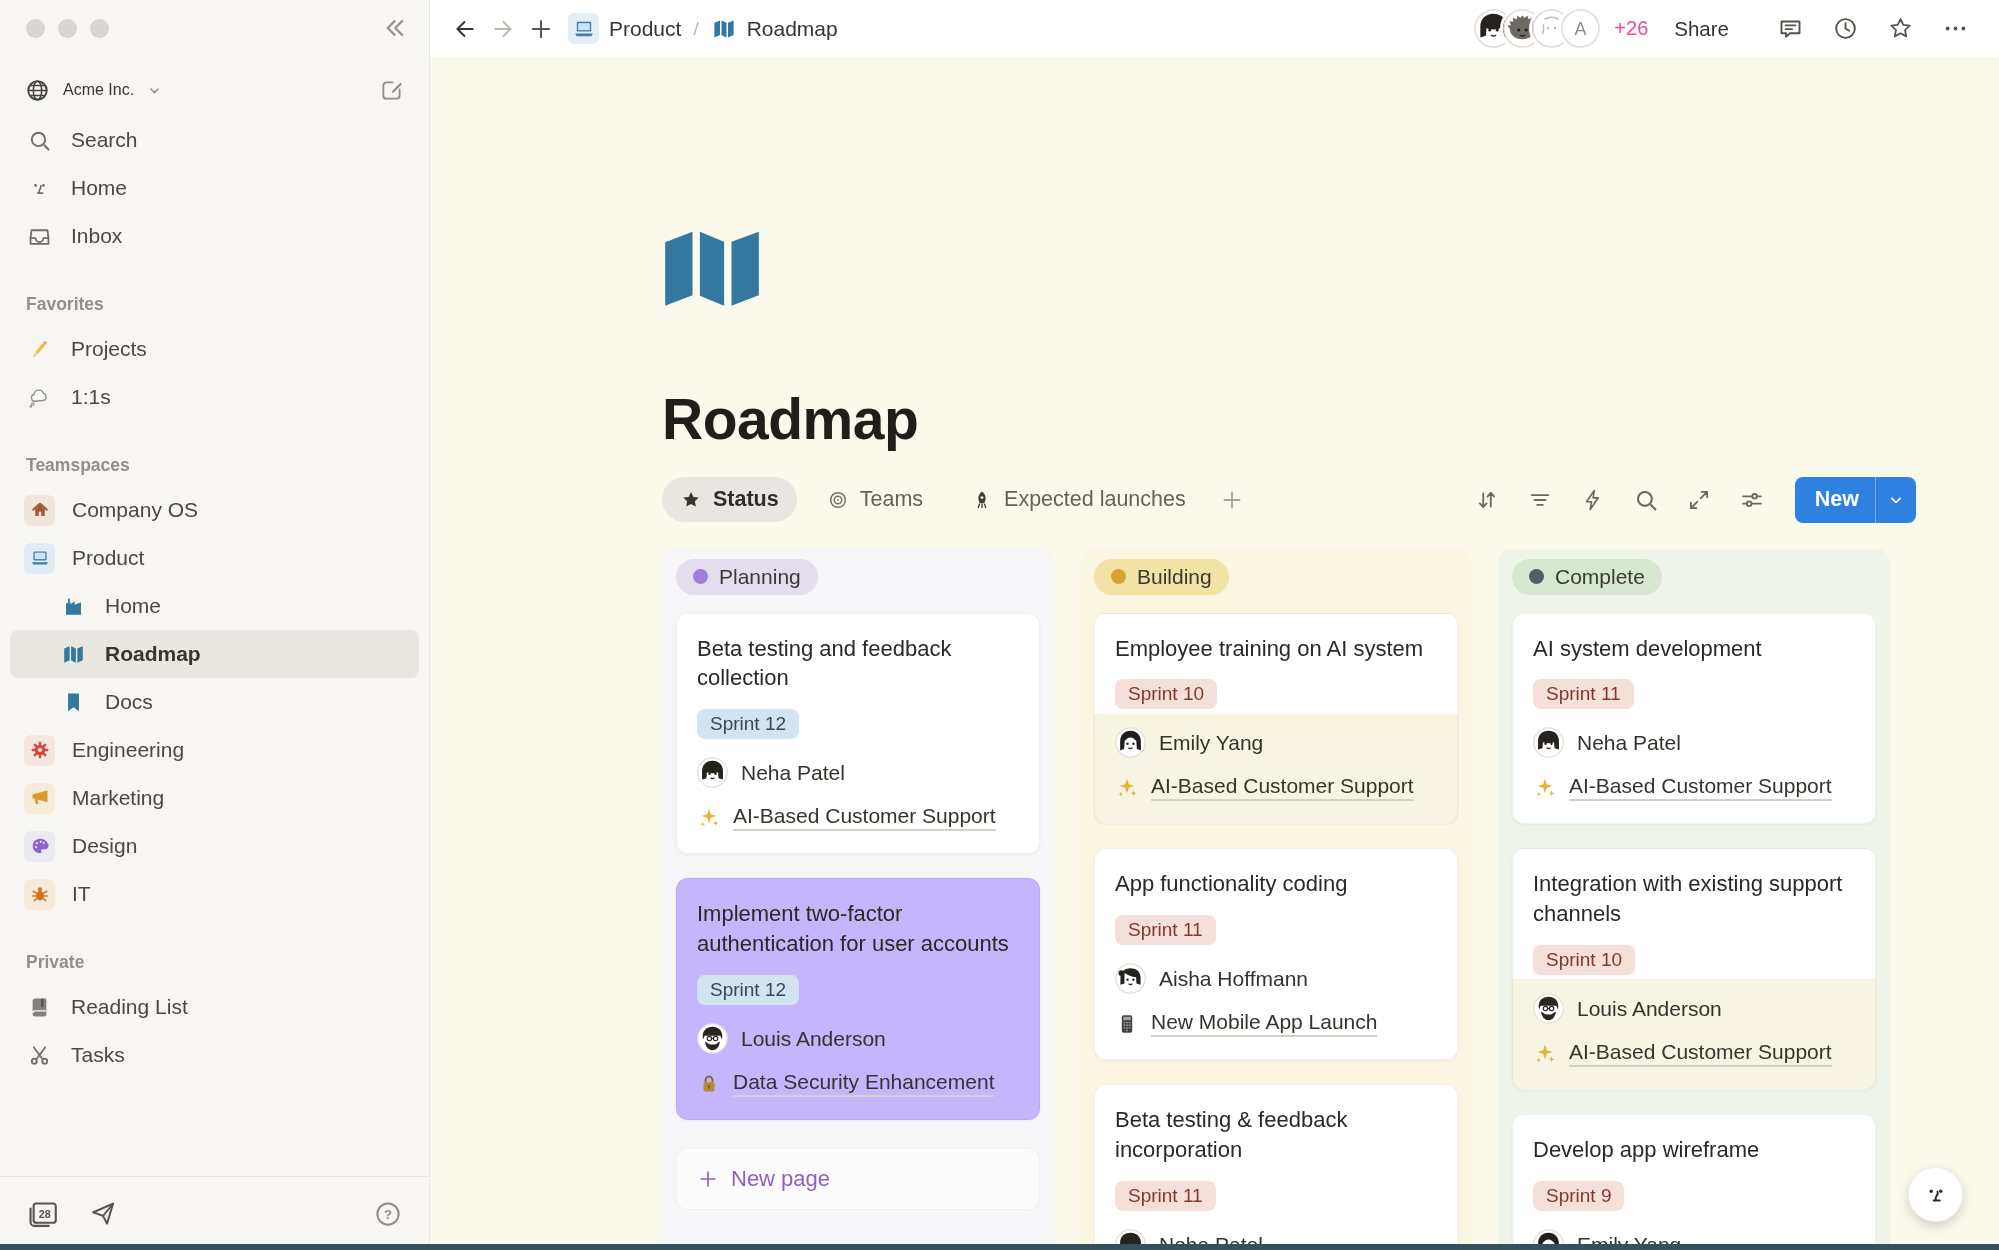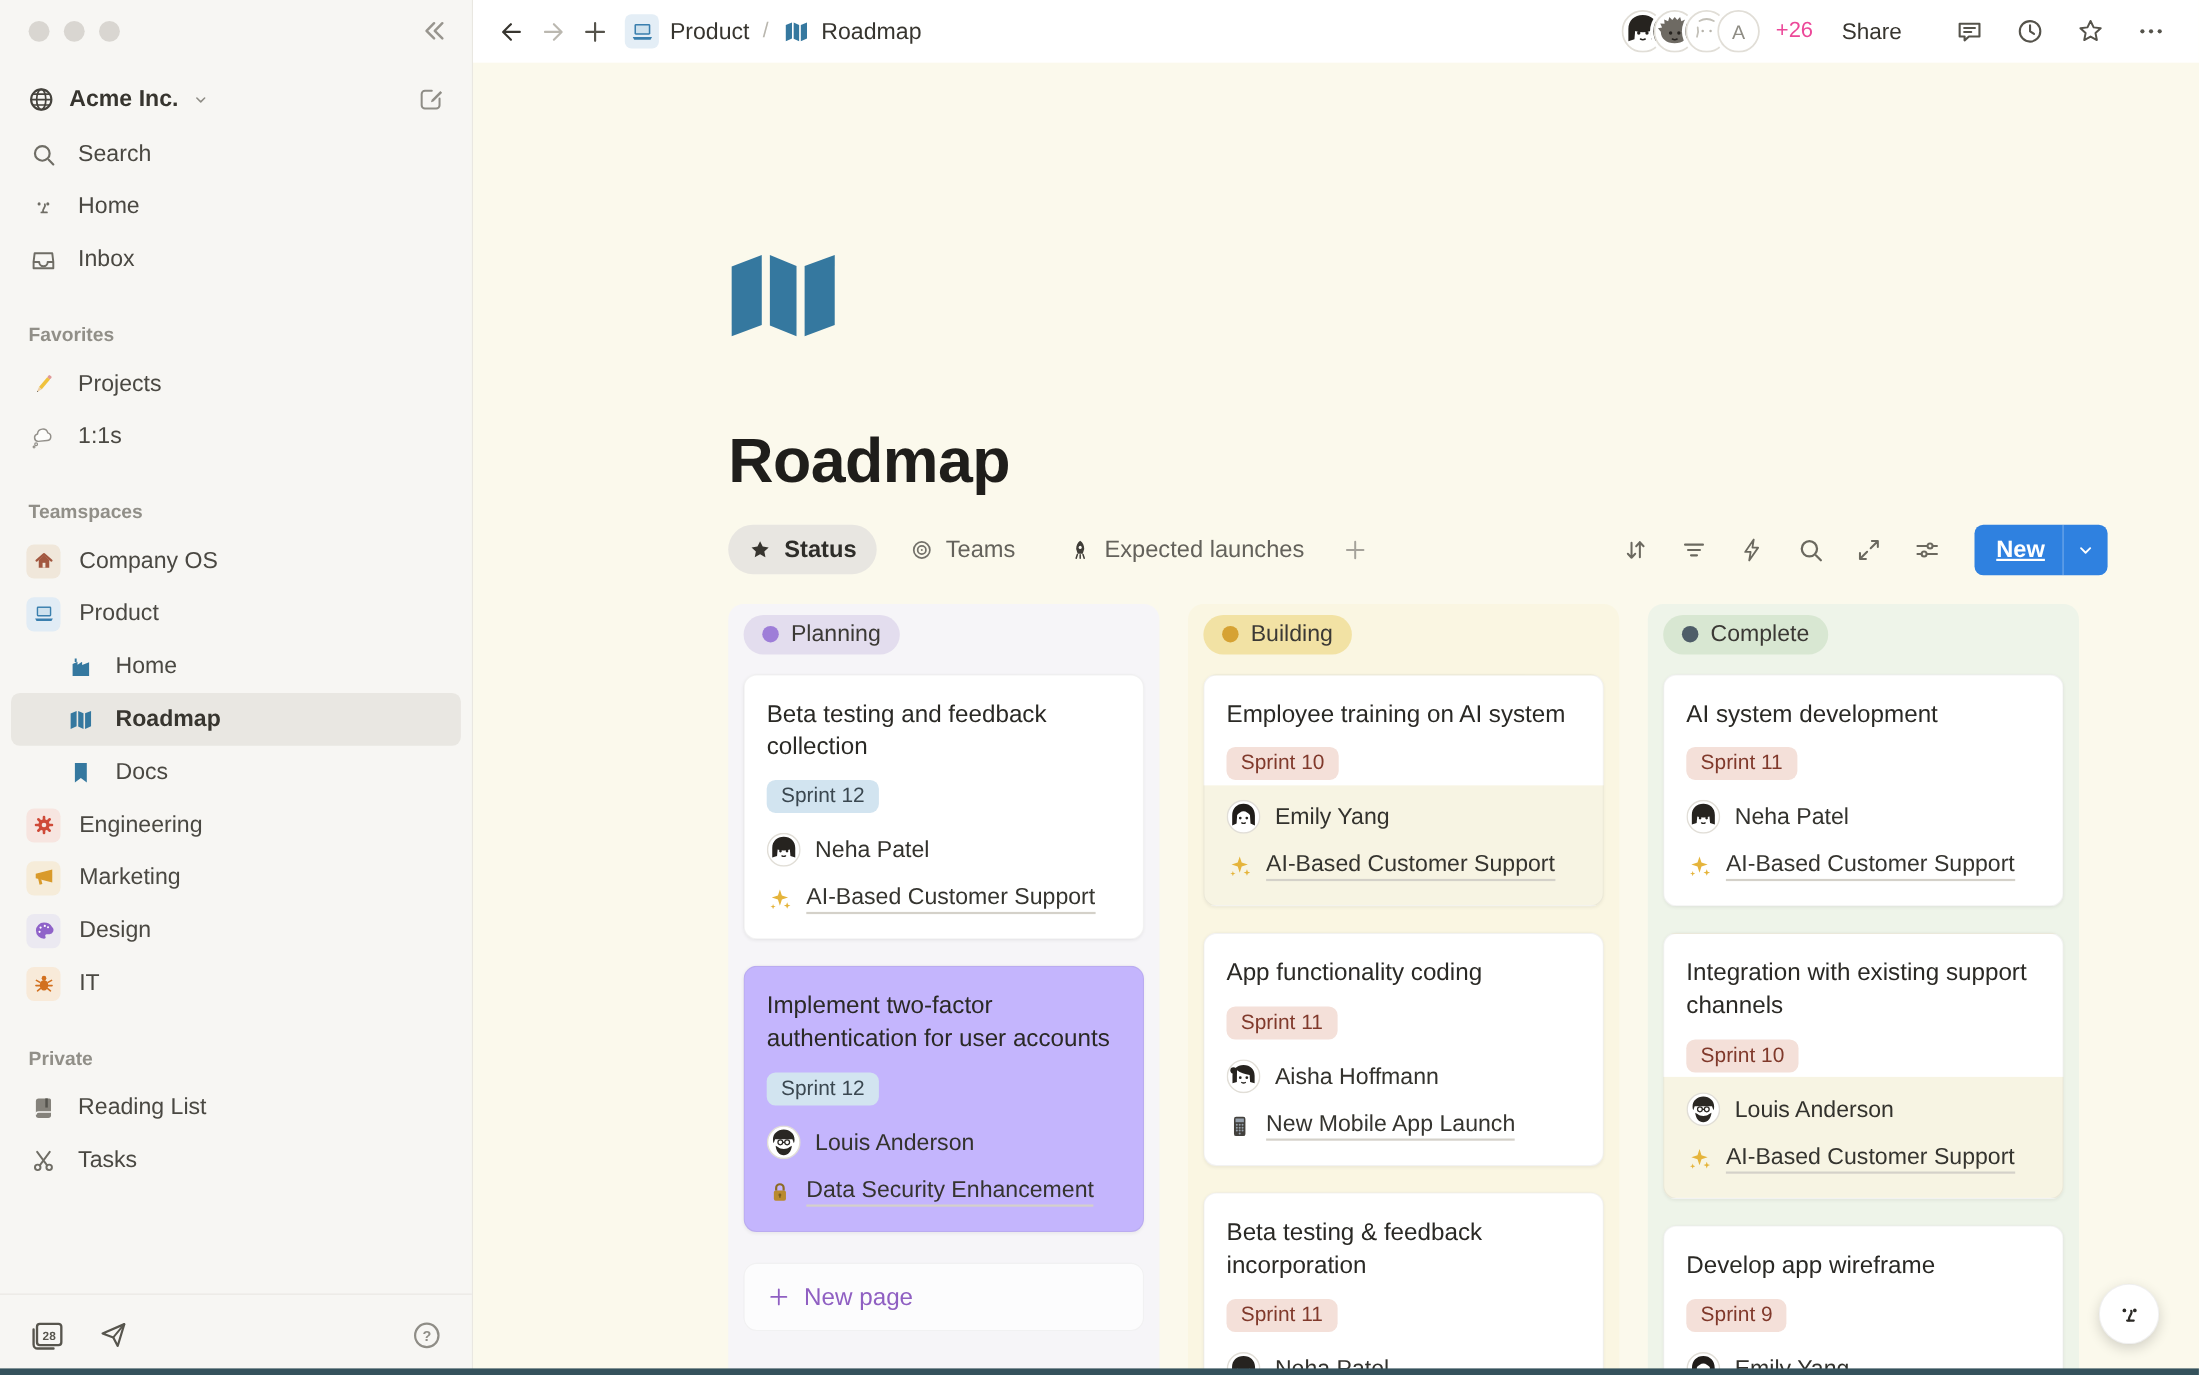--- a/index.html
+++ b/index.html
@@ -15,21 +15,21 @@
   
   .sidebar {
     width:430px; min-width:430px; background:#f7f6f3;
     border-right:1px solid #e9e7e1; display:flex; flex-direction:column;
   }
   .sb-head { height:56px; display:flex; align-items:center; padding:0 20px 0 26px; }
   .traffic { display:flex; gap:13px; }
   .traffic span { width:19px; height:19px; border-radius:50%; background:#d9d6d1; display:block; }
   .collapse { margin-left:auto; color:#98958e; display:flex; }
   .workspace { display:flex; align-items:center; height:52px; margin-top:8px; padding:0 24px; gap:12px; cursor:pointer; }
-  .ws-name { font-size:21px; font-weight:700; color:#37352f; }
+  .ws-name { font-size:16px; font-weight:400; color:#37352f; }
   .ws-chev { color:#8f8d86; display:flex; }
   .ws-spacer { flex:1; }
   .compose { color:#8f8d86; display:flex; }
   .sb-item { display:flex; align-items:center; height:48px; margin:0 10px; padding:0 14px; border-radius:8px; gap:17px; font-size:21px; color:#4a4842; font-weight:500; cursor:pointer;text-align:center; }
   .sb-item .ic { width:30px; display:flex; justify-content:center; align-items:center; color:#6f6d65; flex:none; }
   .sb-item.selected { background:#e9e7e2; color:#37352f; font-weight:600; }
   .sb-item.child { padding-left:48px; }
   .sb-section-title { font-size:17.5px; font-weight:600; color:#918f88; padding:34px 0 10px 26px; }
   .tile { width:31px; height:31px; border-radius:7px; display:flex; align-items:center; justify-content:center; flex:none; }
   .sb-footer { margin-top:auto; border-top:1px solid #e9e7e2; height:74px; display:flex; align-items:center; padding:0 26px; gap:28px; color:#57554d; }
@@ -54,21 +54,21 @@
   .page-icon { margin-top:172px; width:100px; height:80px; cursor:pointer; }
   .page-title { margin:78px 0 0 0; font-size:57px; font-weight:800; color:#1f1e1b; letter-spacing:-0.5px; line-height:1.15; }
 
   .viewbar { display:flex; align-items:center; margin-top:24px; width:1254px; }
   .tab { display:flex; align-items:center; gap:11px; height:45px; padding:16px 18px; border-radius:23px; font-size:21.5px; color:#64625b; font-weight:500; margin-right:12px; cursor:pointer; }
   .tab.active { background:#e8e6e1; color:#2e2d29; font-weight:600; }
   .addview { color:#a5a29a; display:flex; margin-left:4px; cursor:pointer; }
   .vtools { margin-left:auto; display:flex; align-items:center; gap:27px; color:#6b695f; }
   .vtools .vt { display:flex; cursor:pointer; }
   .newbtn { margin-left:30px; display:flex; align-items:center; background:#2f81e0; border-radius:8px; height:46px; color:#fff; font-size:21.5px; font-weight:600; overflow:hidden; cursor:pointer; }
-  .newbtn .lab { padding:0 16px 0 20px;text-decoration:underline; }
+  .newbtn .lab { padding:0 16px 0 20px; }
   .newbtn .div { width:1px; align-self:stretch; background:rgba(255,255,255,.35); }
   .newbtn .chev { padding:0 10px; display:flex; }
 
   .board { display:flex; gap:26px; margin-top:26px; height:720px; }
   .col { width:392px; min-width:392px; border-radius:14px; padding:10px 14px; }
   .col-pill { display:inline-flex; align-items:center; gap:11px; height:36px; padding:0 17px; border-radius:18px; font-size:21px; font-weight:500; color:#3b3935; margin-bottom:18px; }
   .dot { width:15px; height:15px; border-radius:50%; flex:none; }
   .cards { display:flex; flex-direction:column; gap:24px; }
   .card { background:#fff; border-radius:12px; border:1px solid rgba(0,0,0,.05); box-shadow:0 1px 3px rgba(15,15,15,.05); padding:20px 20px 22px; cursor:pointer; }
   .card-title { font-size:22px; line-height:1.36; color:#2a2925; font-weight:500; }

